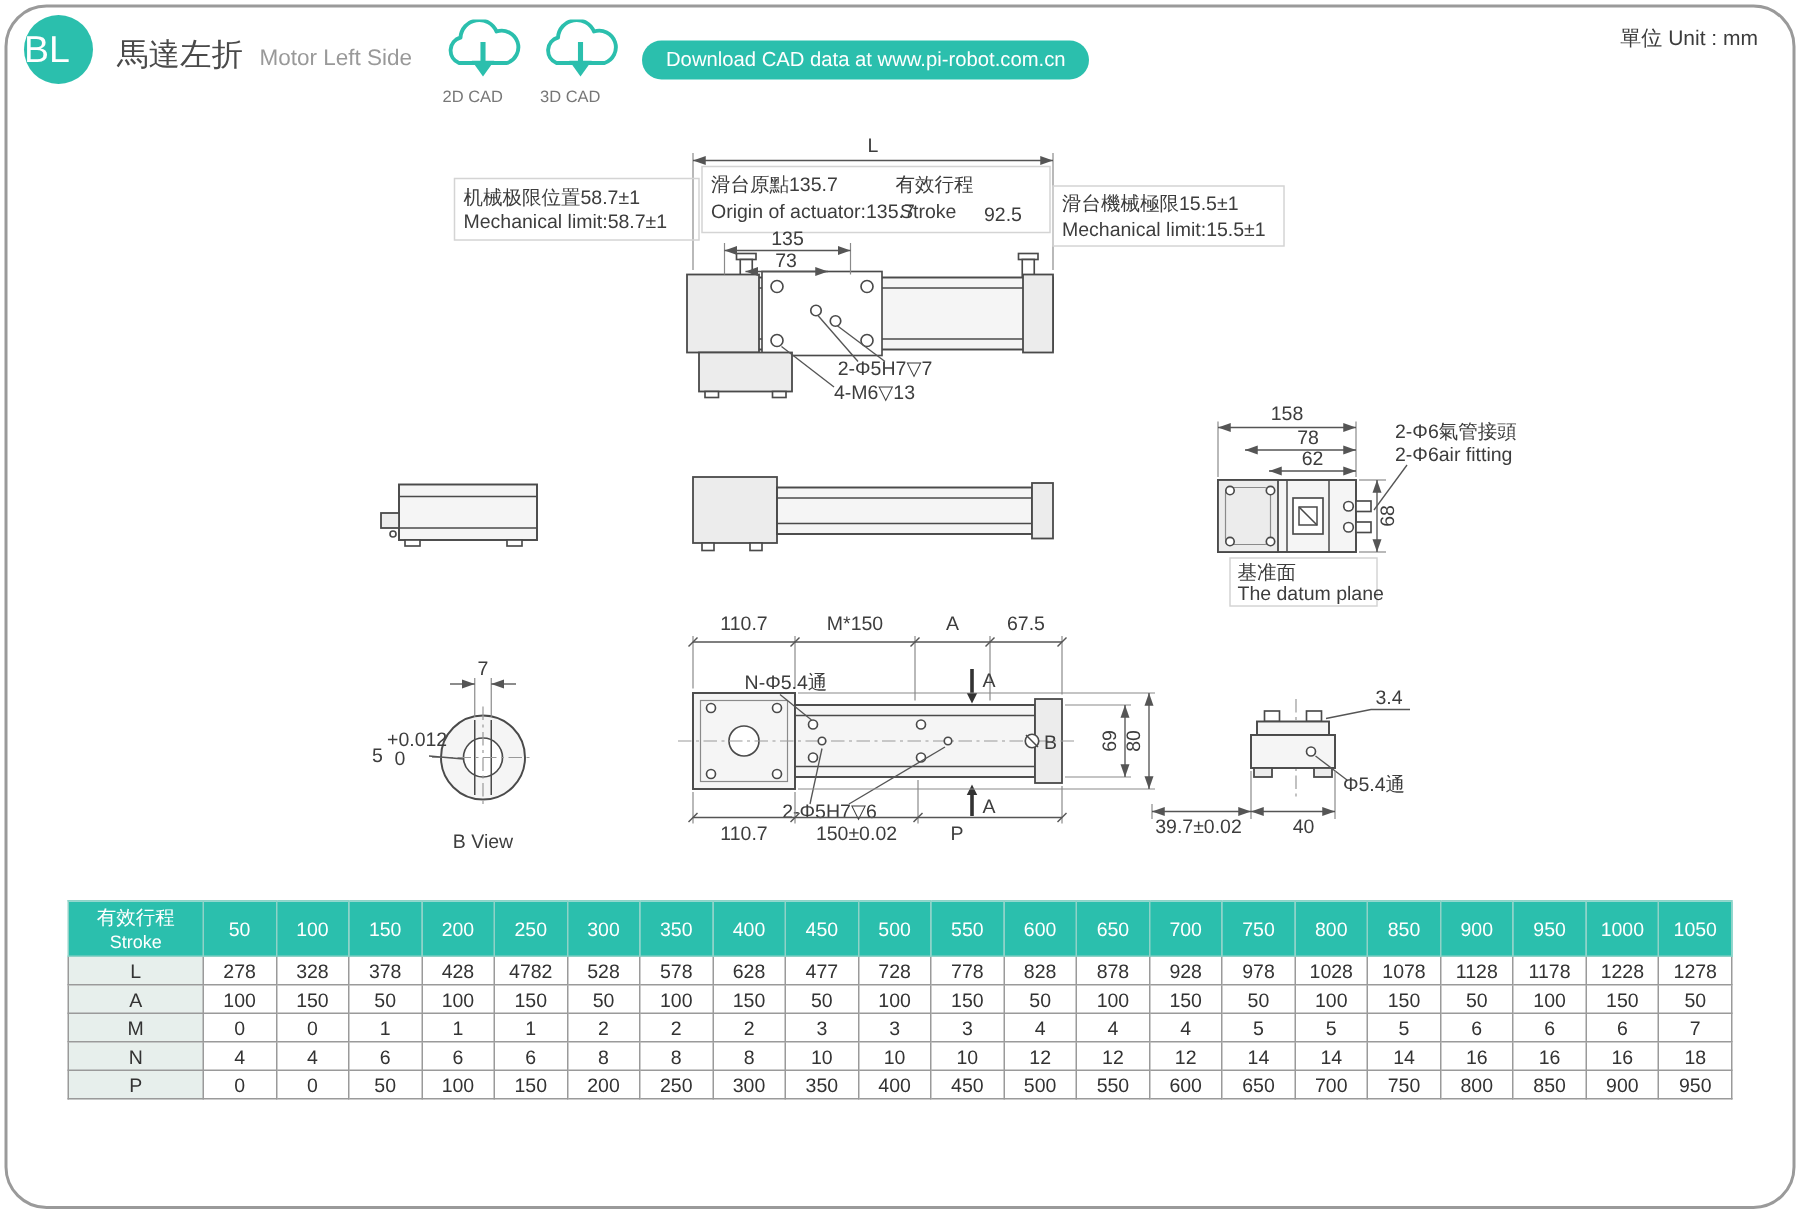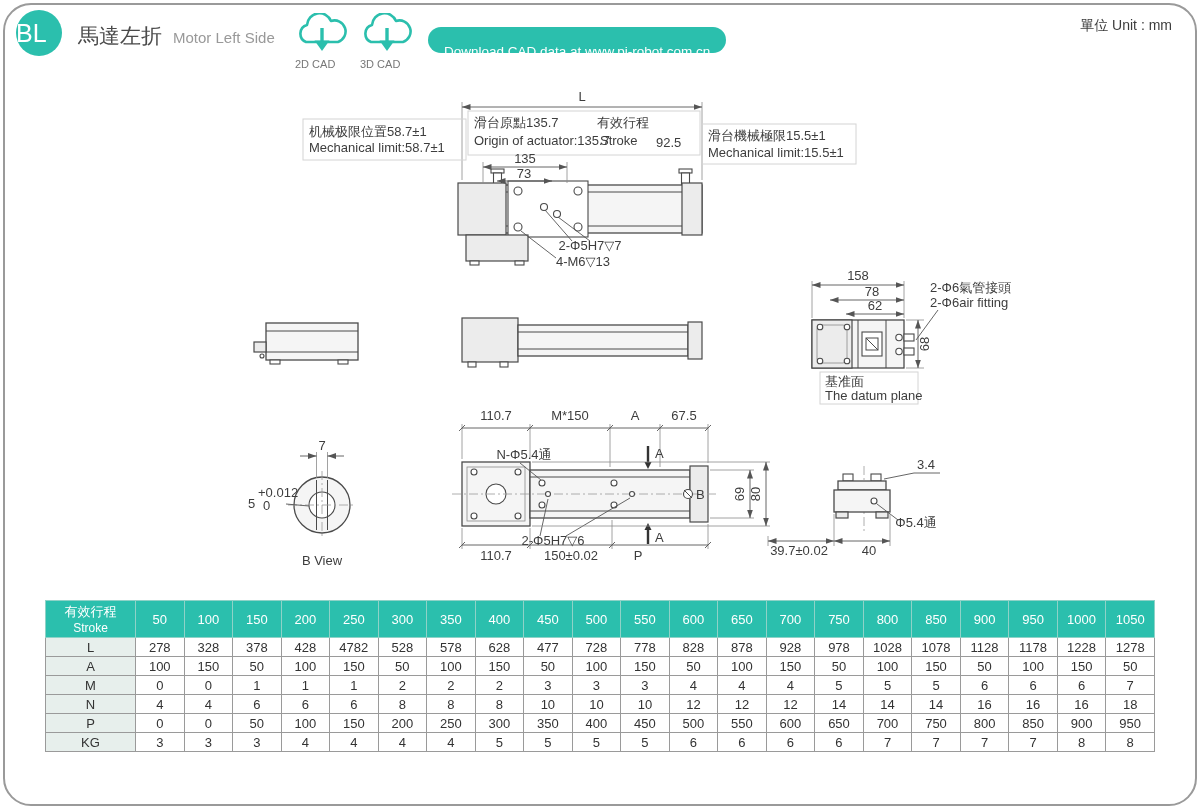--- a/index.html
+++ b/index.html
@@ -13,21 +13,21 @@
     border-radius:50%; background:#2bbfad; color:#fff; display:flex;
     align-items:center; justify-content:flex-start; font-size:25px; z-index:2; }
   .titlewrap { position:absolute; left:78px; top:22px; display:flex;
     align-items:baseline; gap:11px; z-index:2; }
   .title-cn { font-size:21px; color:#4a4a4a; }
   .title-en { font-size:15px; color:#999; }
   .cad-item { position:absolute; top:13px; width:58px; z-index:2; }
   .cad-2d { left:295px; } .cad-3d { left:360px; }
   .cad-label { font-size:11px; color:#777; margin-top:0px; }
   .pill { position:absolute; left:428px; top:27px; height:26px; line-height:26px;
-    background:#2bbfad; color:#fff; border-radius:13px; padding:12px 16px;
+    background:#2bbfad; color:#fff; border-radius:13px; padding:0 16px;
     font-size:13.5px; z-index:2; }
   .unit { position:absolute; right:28px; top:17px; font-size:14px; color:#3c3c3c; z-index:2; }
 
   
   svg.drawing { position:absolute; left:0; top:0; z-index:1; pointer-events:none;
     font-family:"Liberation Sans", sans-serif; }
   .ol  { fill:#f5f5f5; stroke:#4a4a4a; stroke-width:1.3; }
   .ol2 { fill:#ffffff; stroke:#4a4a4a; stroke-width:1.1; }
   .olg { fill:#ececec; stroke:#4a4a4a; stroke-width:1.2; }
   .ln   { stroke:#4a4a4a; stroke-width:1; fill:none; }
@@ -478,38 +478,14 @@
         <td>550</td>
         <td>600</td>
         <td>650</td>
         <td>700</td>
         <td>750</td>
         <td>800</td>
         <td>850</td>
         <td>900</td>
         <td>950</td>
       </tr>
-      <tr>
-        <td class="rowlabel">KG</td>
-        <td>3</td>
-        <td>3</td>
-        <td>3</td>
-        <td>4</td>
-        <td>4</td>
-        <td>4</td>
-        <td>4</td>
-        <td>5</td>
-        <td>5</td>
-        <td>5</td>
-        <td>5</td>
-        <td>6</td>
-        <td>6</td>
-        <td>6</td>
-        <td>6</td>
-        <td>7</td>
-        <td>7</td>
-        <td>7</td>
-        <td>7</td>
-        <td>8</td>
-        <td>8</td>
-      </tr>
     </tbody>
   </table>
 
 </body></html>

